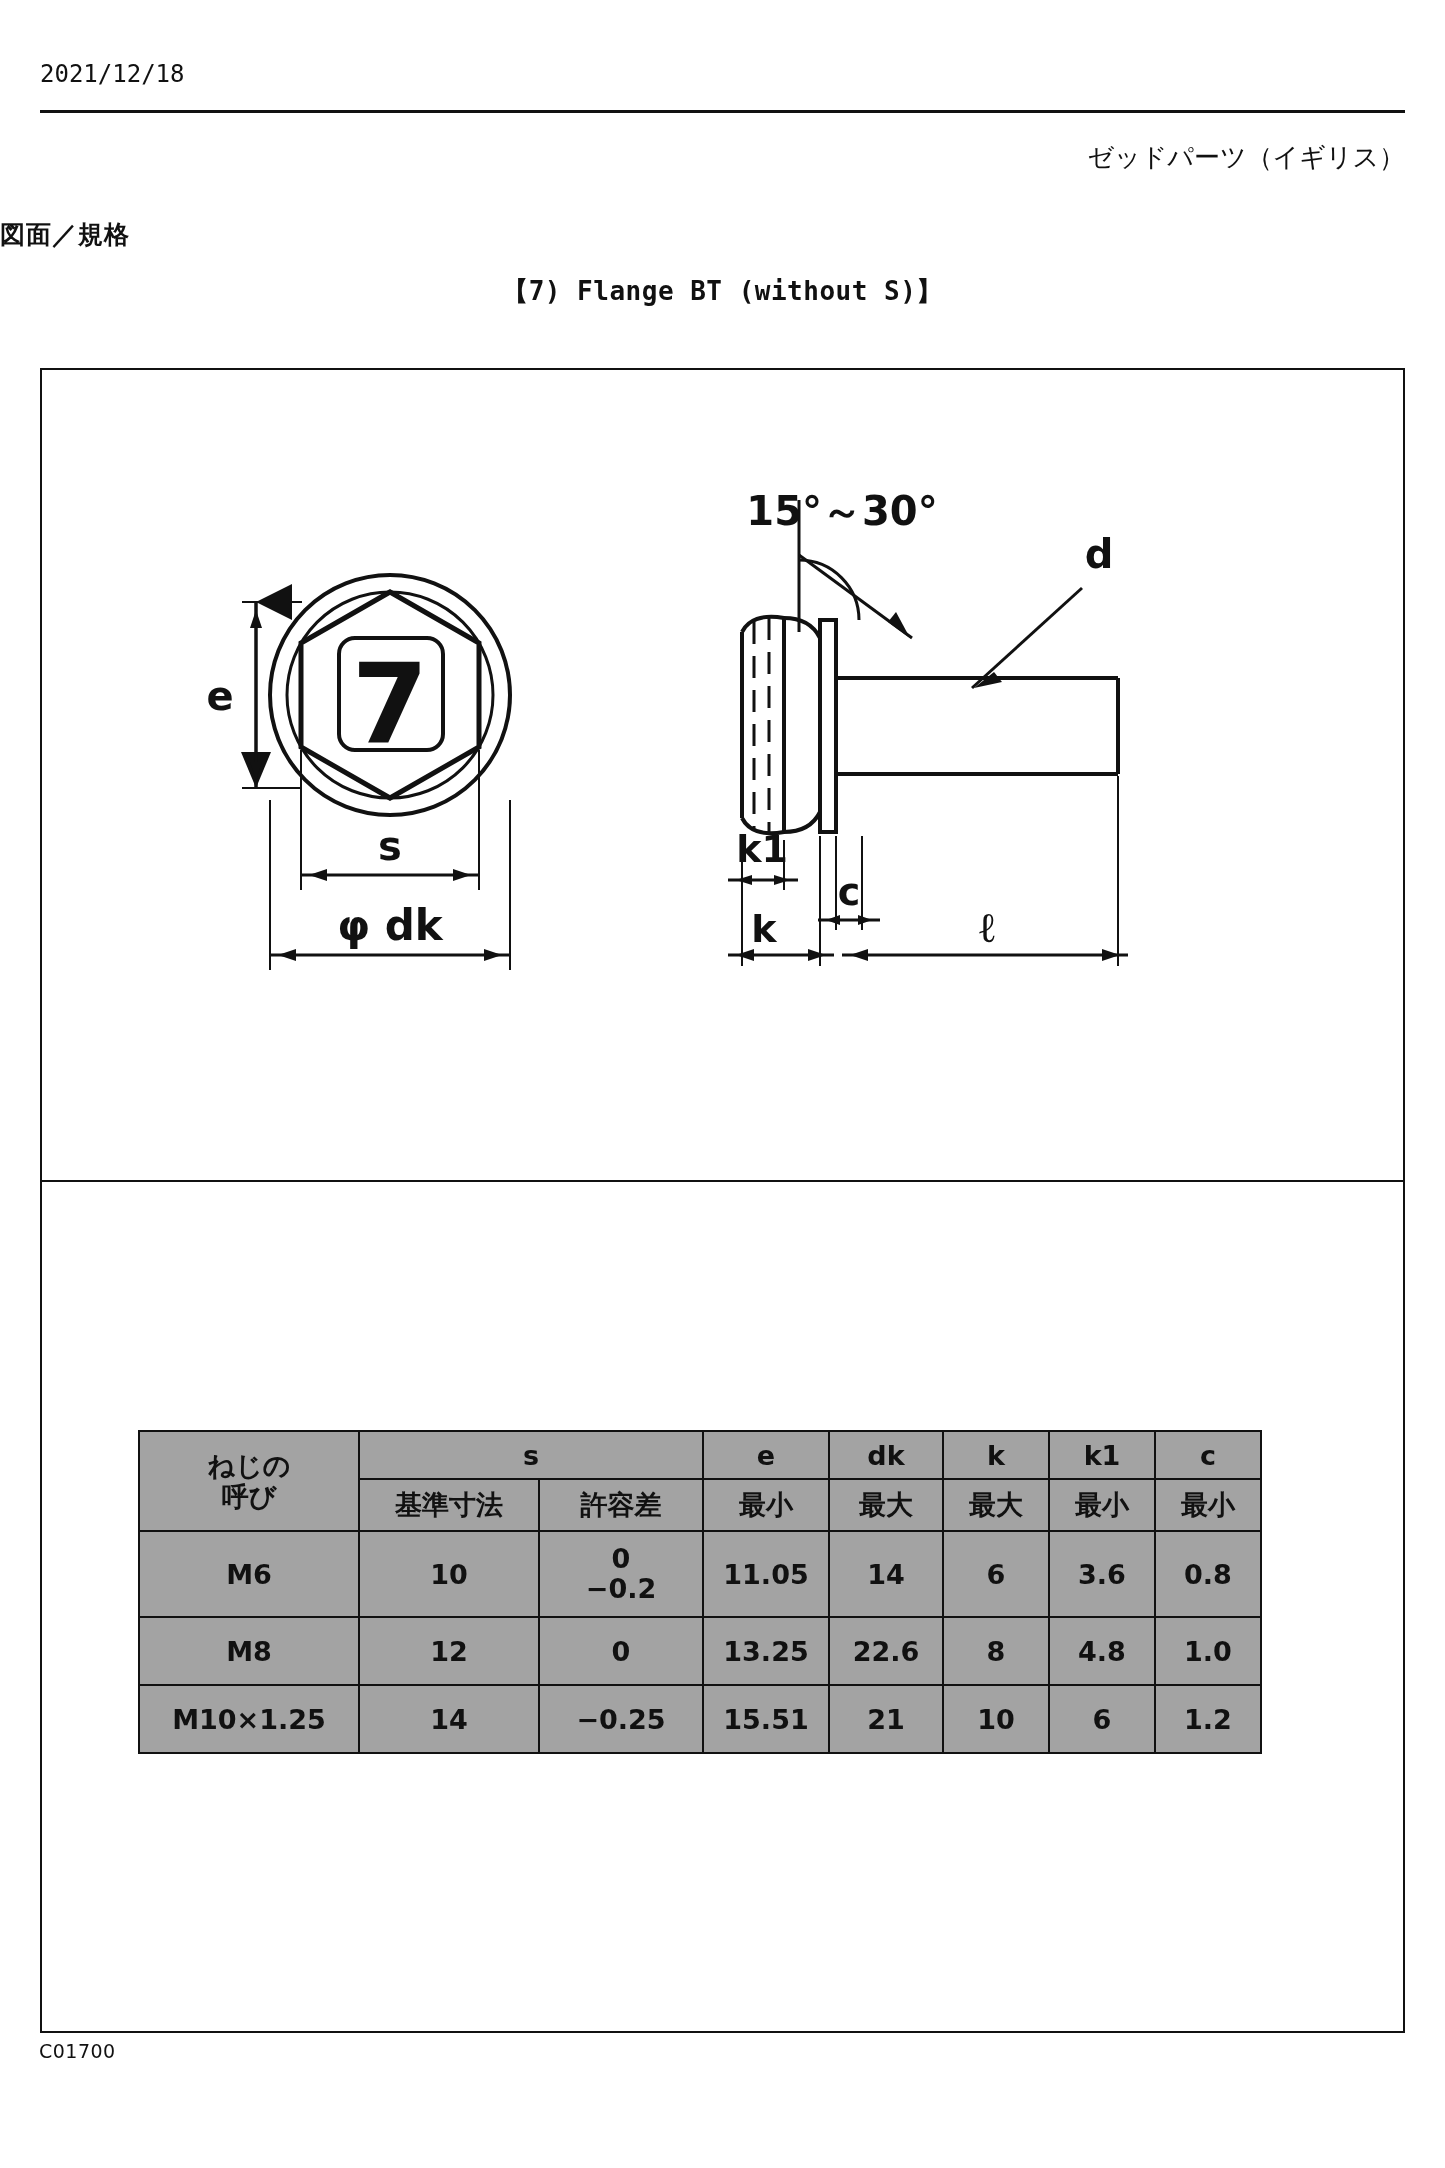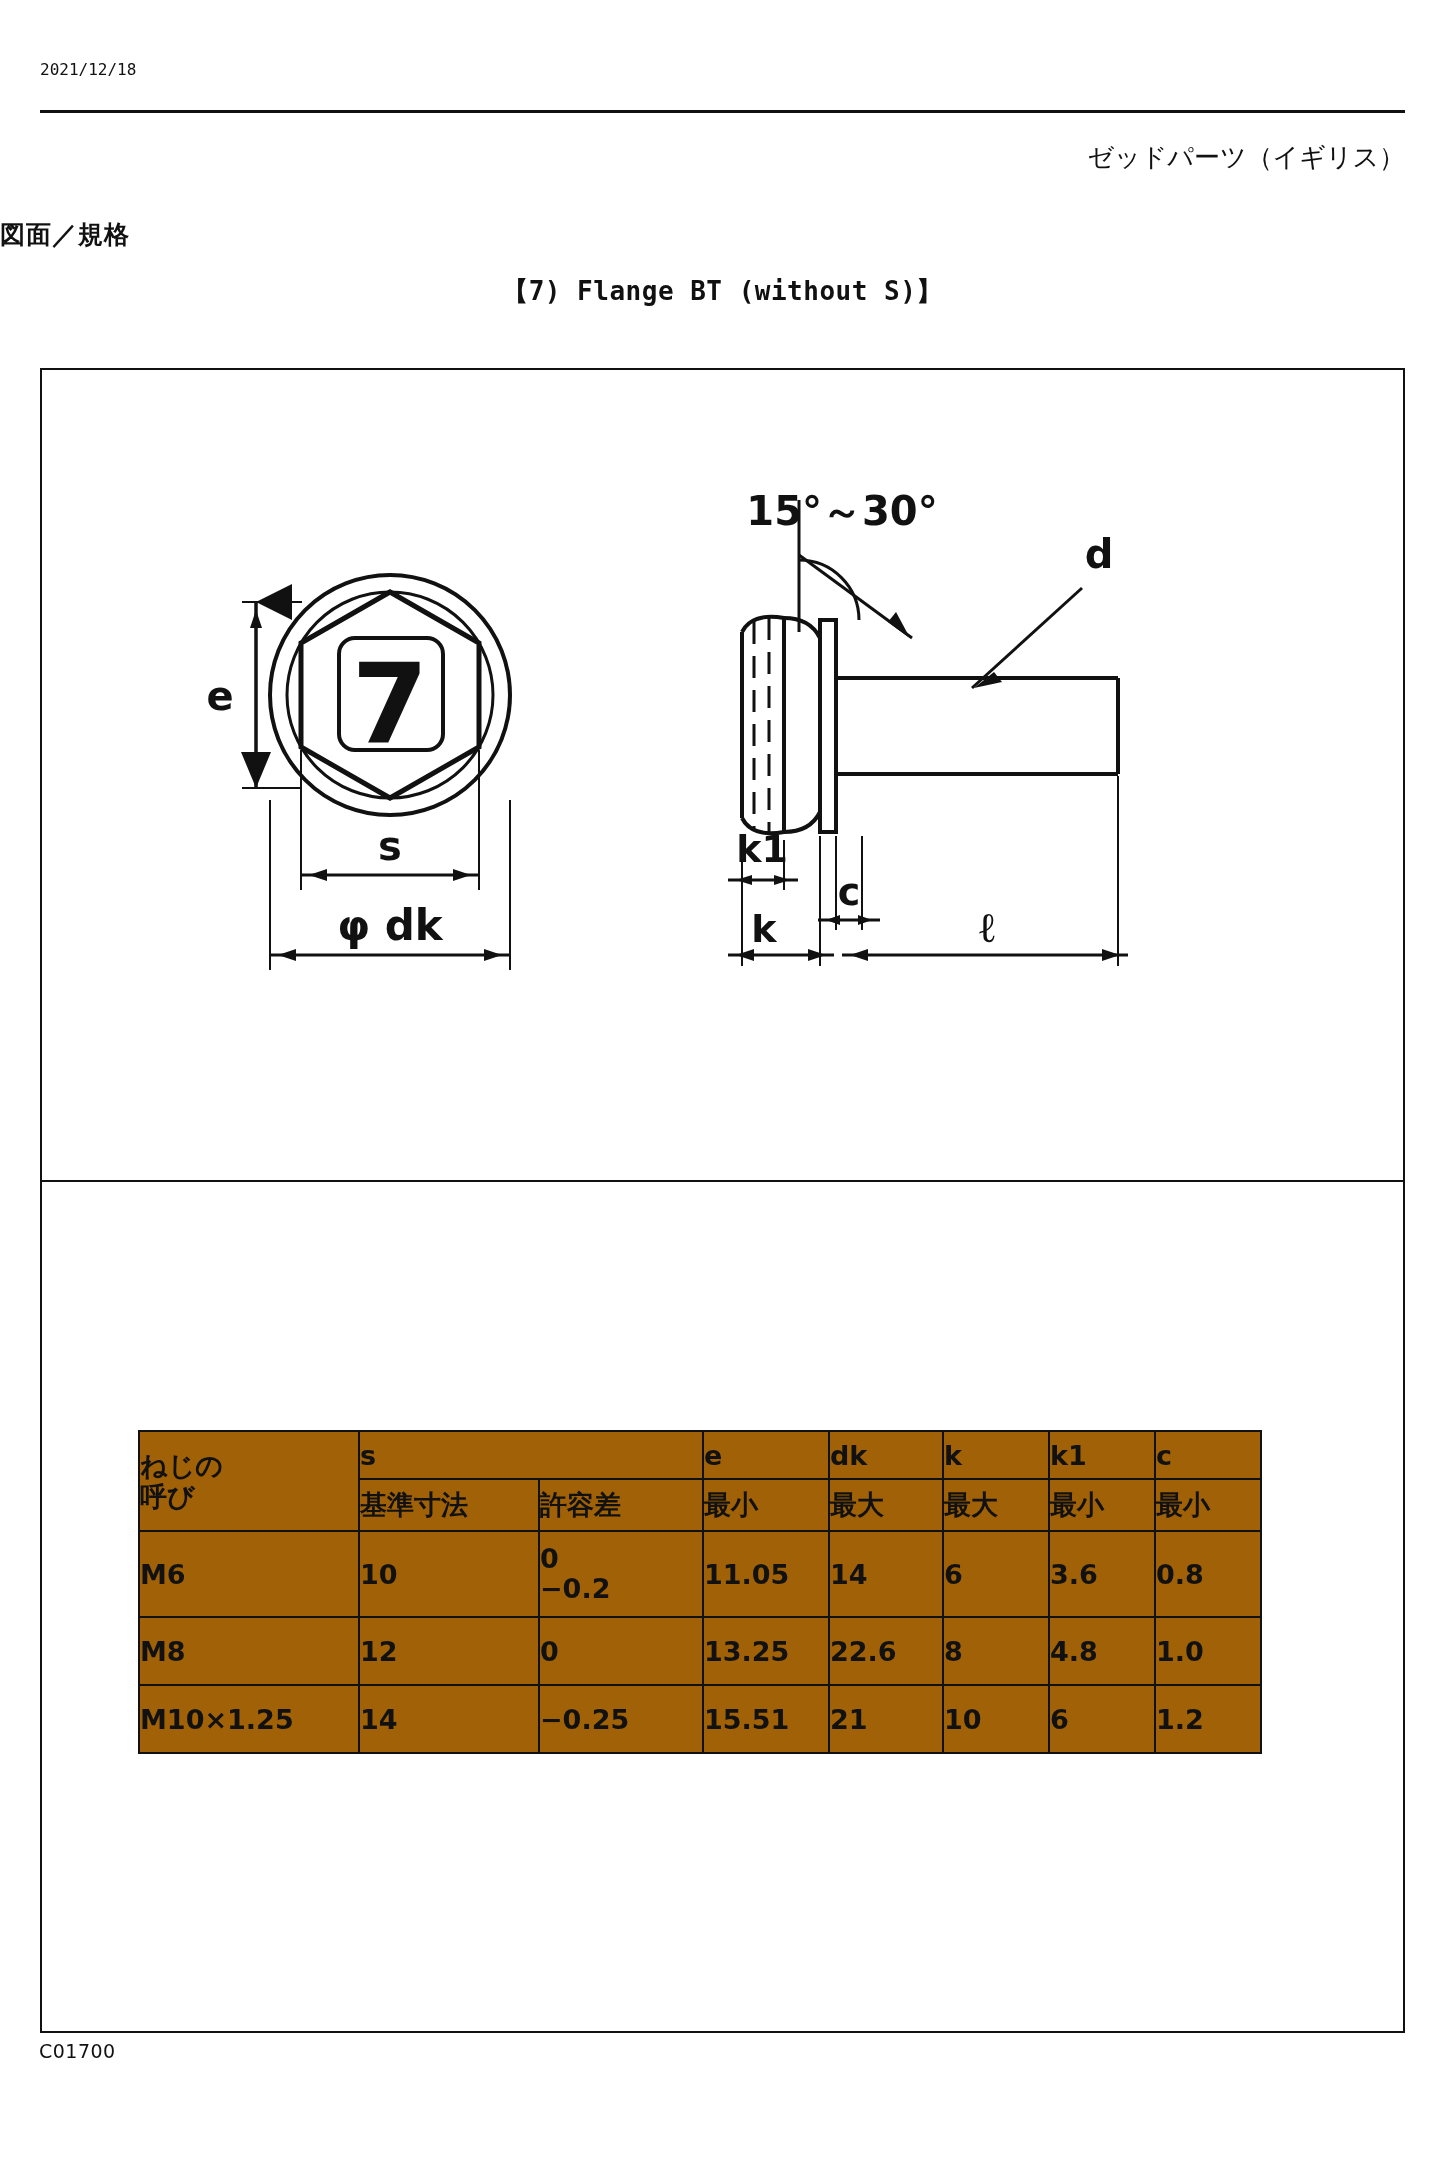--- a/index.html
+++ b/index.html
@@ -27,21 +27,21 @@
     justify-content: space-between;
   }
   .header-title {
     font-family: "DejaVu Sans Mono", monospace;
     font-size: 30px;
     letter-spacing: 1px;
     white-space: nowrap;
   }
   .header-date {
     font-family: "DejaVu Sans Mono", monospace;
-    font-size: 16px;
+    font-size: 24px;
     letter-spacing: 0px;
     white-space: nowrap;
   }
   .header-rule {
     position: absolute;
     left: 40px;
     top: 110px;
     width: 1365px;
     height: 3px;
     background: #111;
@@ -112,25 +112,26 @@
     left: 138px;
     top: 1430px;
   }
   table.spec {
     border-collapse: collapse;
     font-family: "DejaVu Sans", sans-serif;
     background: #fff;
   }
   table.spec td, table.spec th {
     border: 2px solid #111;
+    text-align: center;
     vertical-align: middle;
     font-weight: 700;
     font-size: 27px;
     padding: 0;
-    background: #a16207;
+    background: #a3a3a3;
   }
   .c-name   { width: 218px; height: 46px; }
   .c-s1     { width: 178px; }
   .c-s2     { width: 162px; }
   .c-e      { width: 124px; }
   .c-dk     { width: 112px; }
   .c-k      { width: 104px; }
   .c-k1     { width: 104px; }
   .c-c      { width: 104px; }
 

